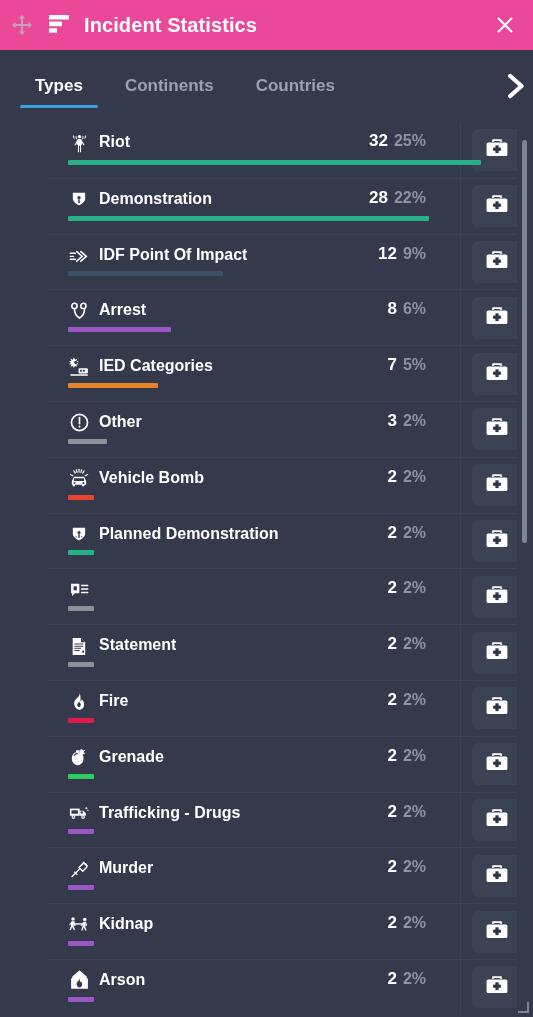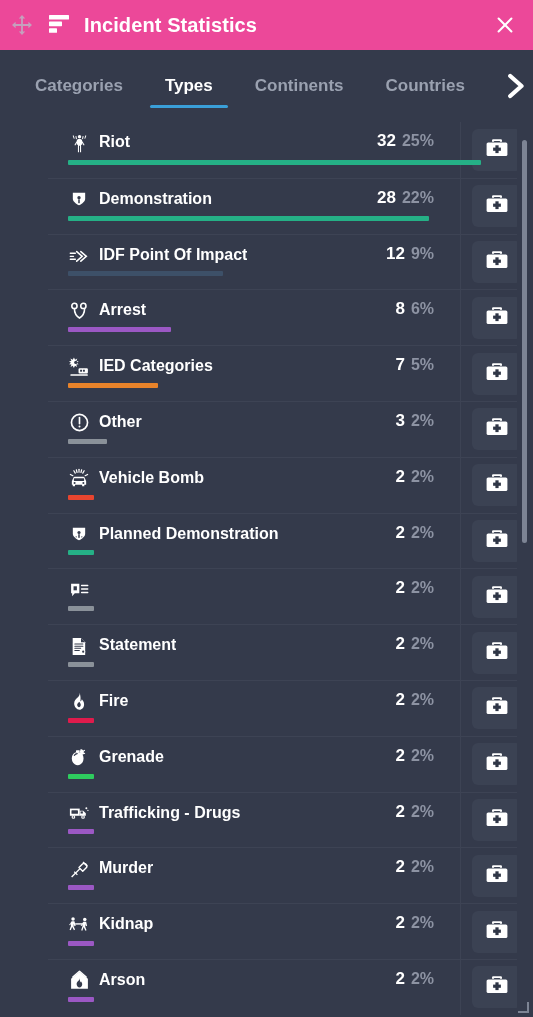--- a/index.html
+++ b/index.html
@@ -111,21 +111,21 @@
     color: #ffffff;
     font-size: 16px;
     font-weight: bold;
     line-height: 22px;
     white-space: nowrap;
     overflow: hidden;
     text-overflow: ellipsis;
   }
   .row-values {
     position: absolute;
-    right: 20px; top: 9px;
+    right: 28px; top: 9px;
     display: flex; align-items: baseline; gap: 6px;
     white-space: nowrap;
   }
   .row-count { color: #ffffff; font-size: 17px; font-weight: bold; }
   .row-pct   { color: #8d93a3; font-size: 16px; font-weight: bold; }
   .bar-track {
     position: absolute;
     left: 0; bottom: 13px;
     height: 5px;
     width: 100%;
@@ -200,23 +200,20 @@
 
     <span class="close-btn">
       <svg viewBox="0 0 24 24" width="22" height="22" fill="none" stroke="#ffffff" stroke-width="2.2" stroke-linecap="round">
         <line x1="5" y1="5" x2="19" y2="19"></line>
           <line x1="19" y1="5" x2="5" y2="19"></line>
       </svg>
     </span>
   </div>
 
   <div class="tabbar">
-    <div class="tab">
-        <span>Categories</span>
-      </div>
     <div class="tab active">
         <span>Types</span>
       </div>
     <div class="tab">
         <span>Continents</span>
       </div>
     <div class="tab">
         <span>Countries</span>
       </div>
     <div class="tab-next">

